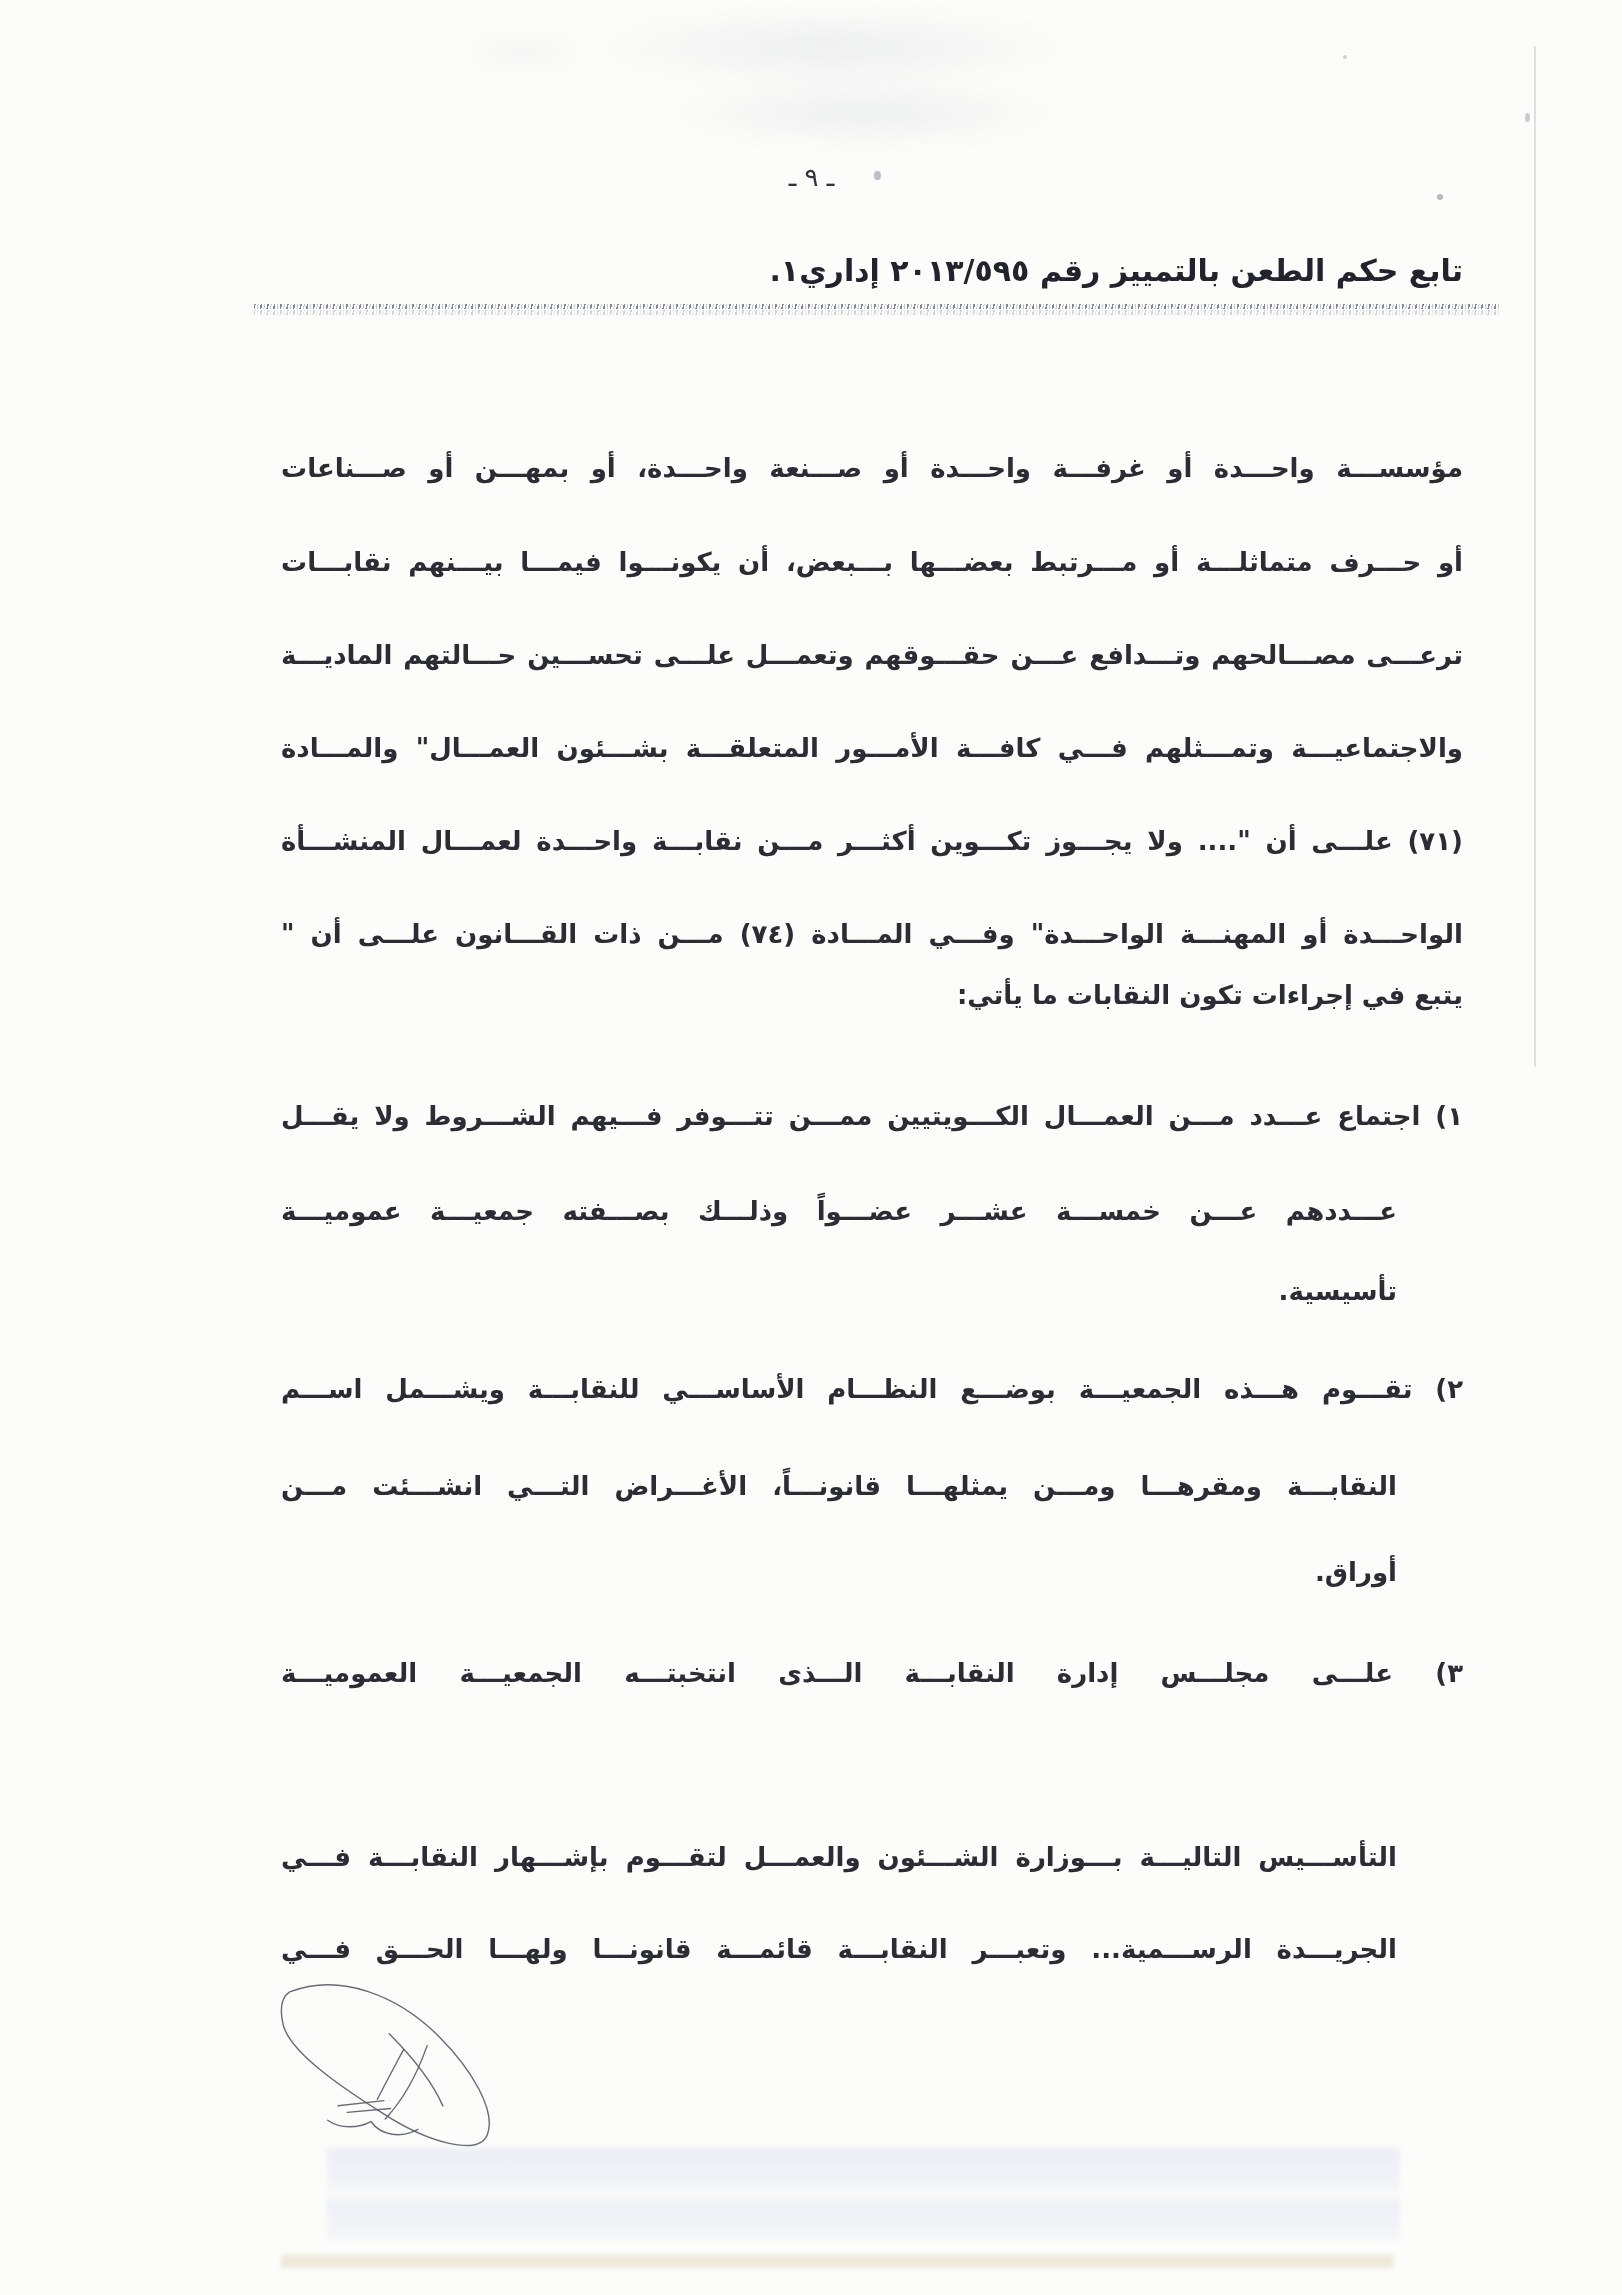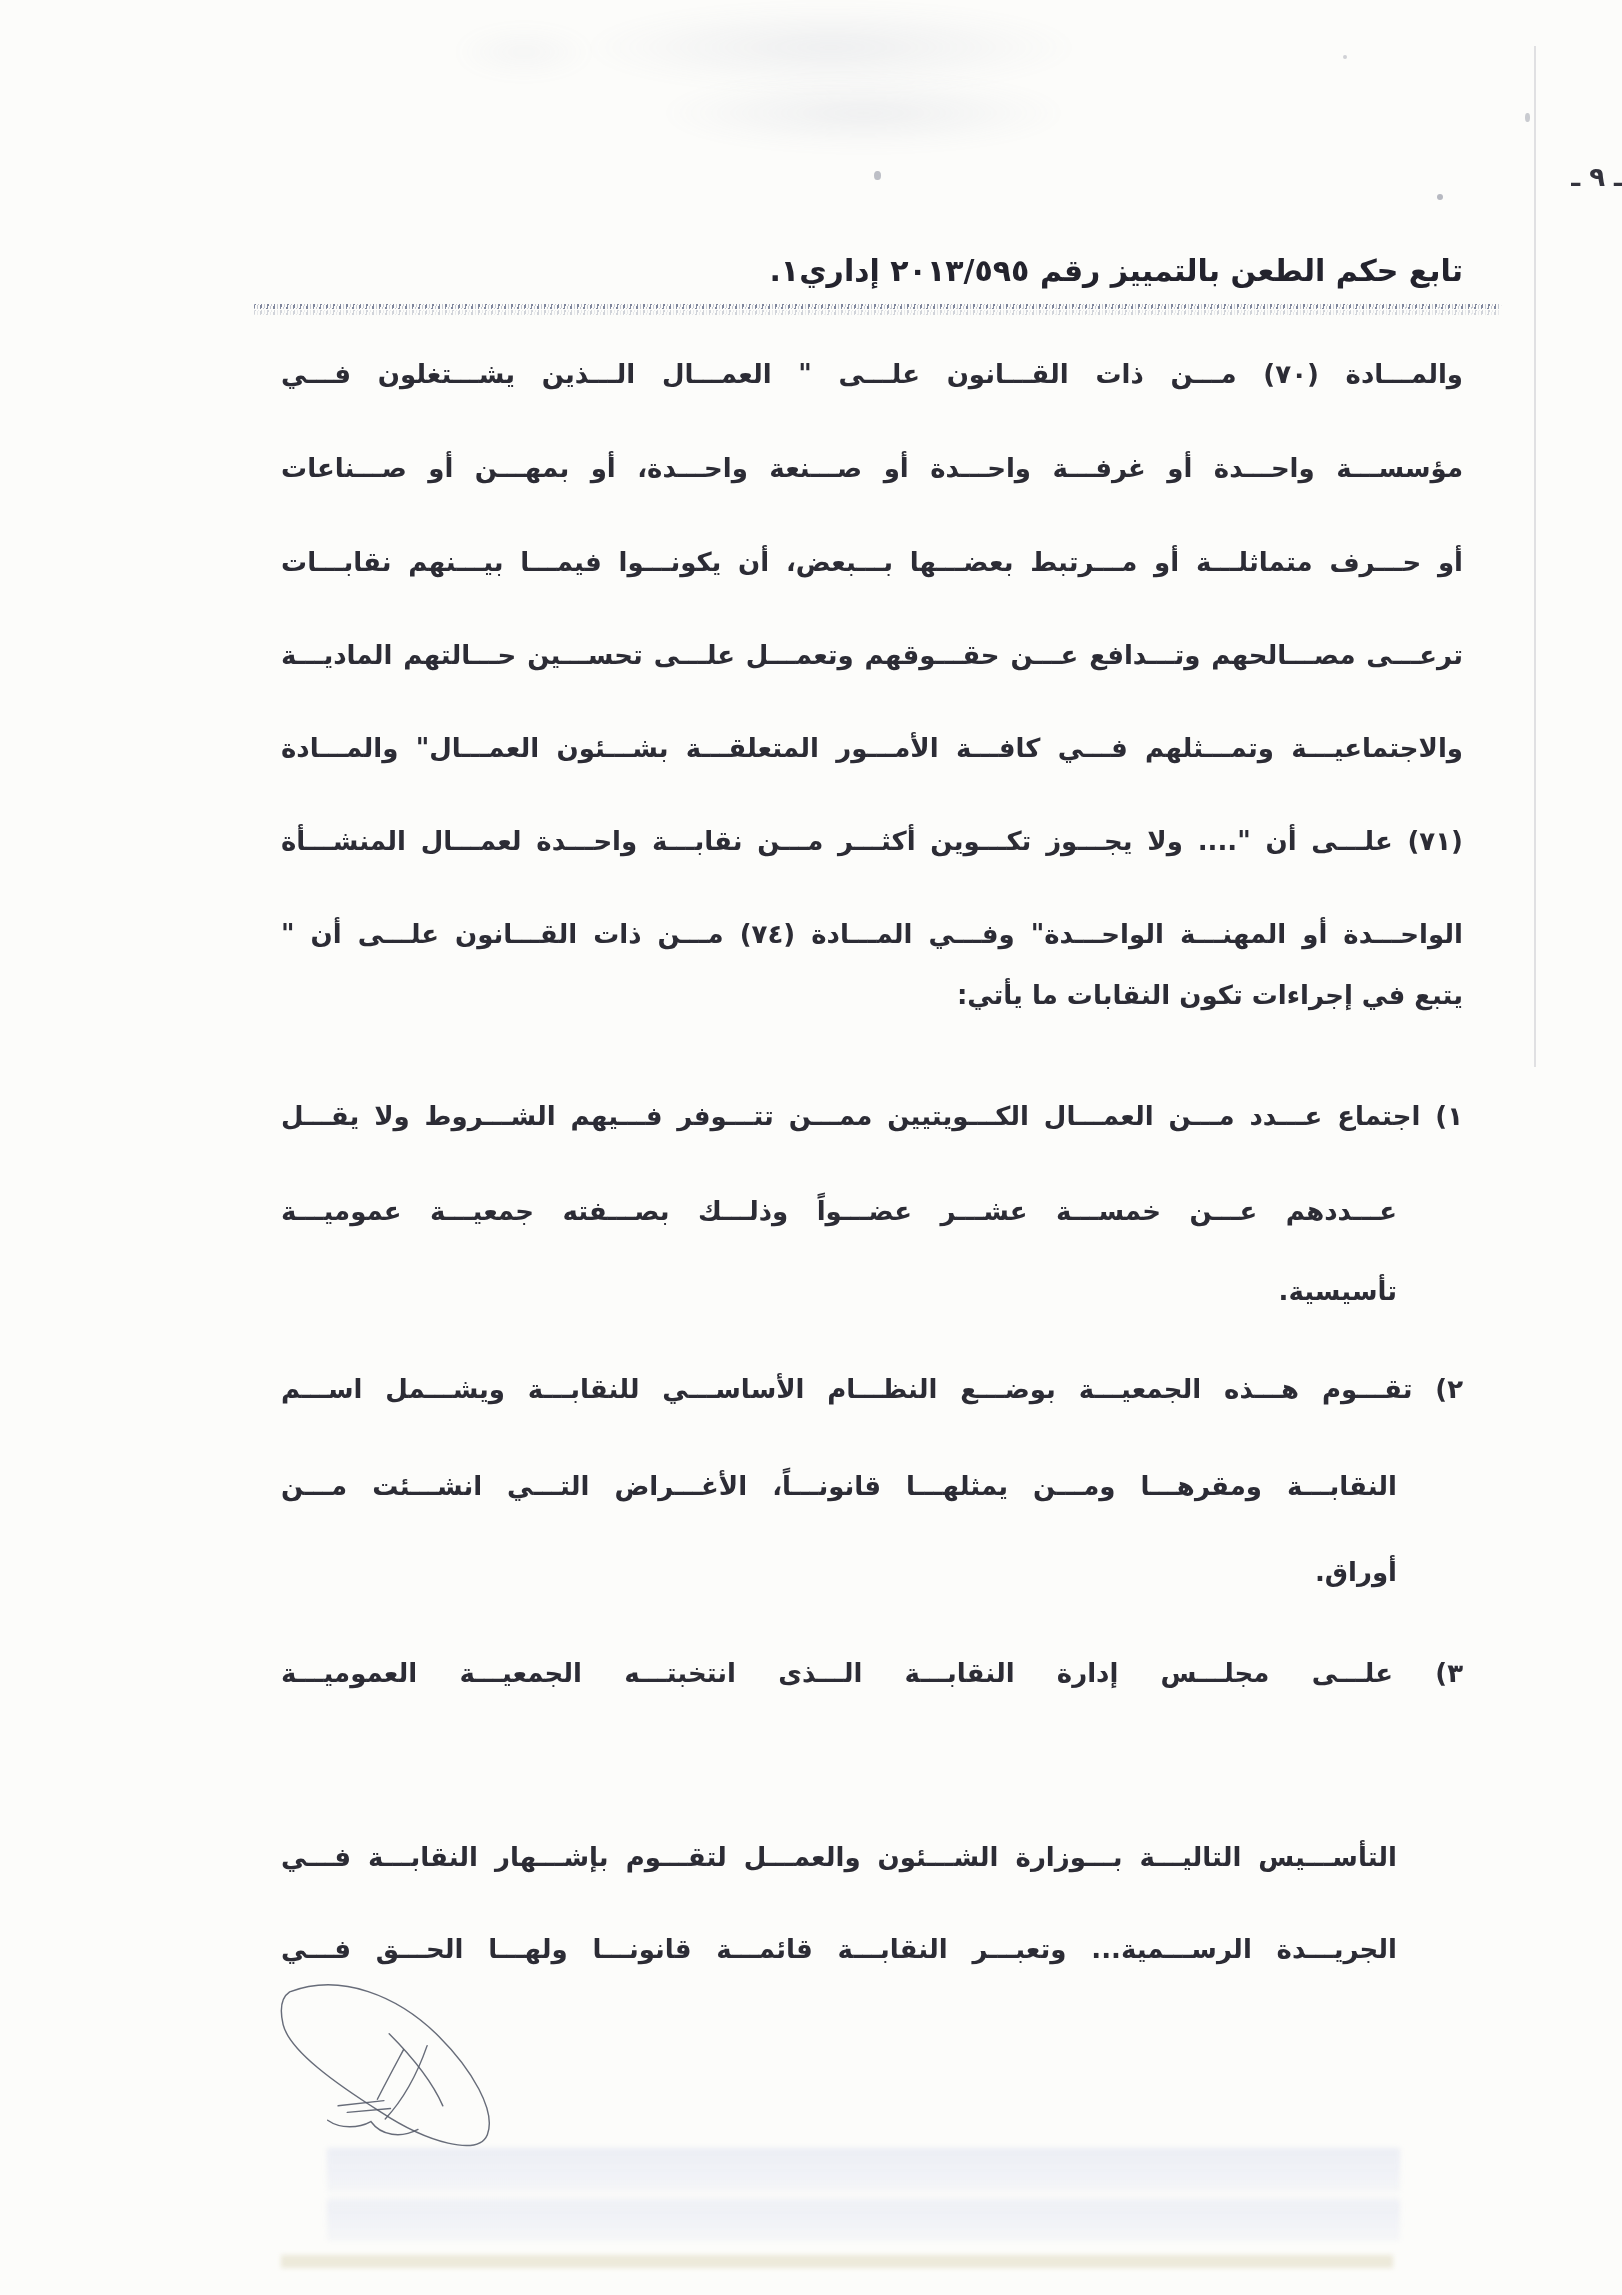--- a/index.html
+++ b/index.html
@@ -12,21 +12,21 @@
   .line{
     position:absolute;left:281px;right:160px;height:46px;
     direction:rtl;font-size:26px;font-weight:bold;
     white-space:nowrap;text-align:justify;text-align-last:justify;
     color:#2c2c35;letter-spacing:0;
   }
   .line.cont{right:226px;}
   .line.short{text-align:right;text-align-last:right;}
   .page-number{
     position:absolute;top:162px;left:0;right:0;height:39px;
-    text-align:right;font-size:26px;font-weight:bold;direction:rtl;color:#33333d;
+    text-align:center;font-size:26px;font-weight:normal;direction:rtl;color:#33333d;
   }
   .header-line{
     position:absolute;top:253px;right:160px;left:275px;height:46px;
     direction:rtl;text-align:right;font-size:30px;font-weight:bold;color:#23232d;
   }
   
   .rule{
     position:absolute;top:304px;left:254px;right:122px;height:4.6px;
     background:repeating-linear-gradient(100deg,
       rgba(106,114,140,.85) 0 1.6px, rgba(106,114,140,0) 1.6px 3.6px,
@@ -69,21 +69,20 @@
 
   <div class="vline" style="left:1534px;top:46px;height:1021px;"></div>
 
   <div class="page-number">ـ ٩ ـ</div>
 
   <div class="header-line">تابع حكم الطعن بالتمييز رقم ٢٠١٣/٥٩٥ إداري١.</div>
 
   <div class="rule"></div>
   <div class="rule rule-echo"></div>
 
-  <div class="line" style="top:359px">والمـــادة (٧٠) مـــن ذات القـــانون علـــى " العمـــال الـــذين يشـــتغلون فـــي</div>
   <div class="line" style="top:453px">مؤسســـة واحـــدة أو غرفـــة واحـــدة أو صـــنعة واحـــدة، أو بمهـــن أو صـــناعات</div>
   <div class="line" style="top:547px">أو حـــرف متماثلـــة أو مـــرتبط بعضـــها بـــبعض، أن يكونـــوا فيمـــا بيـــنهم نقابـــات</div>
   <div class="line" style="top:640px">ترعـــى مصـــالحهم وتـــدافع عـــن حقـــوقهم وتعمـــل علـــى تحســـين حـــالتهم الماديـــة</div>
   <div class="line" style="top:733px">والاجتماعيـــة وتمـــثلهم فـــي كافـــة الأمـــور المتعلقـــة بشـــئون العمـــال" والمـــادة</div>
   <div class="line" style="top:826px">(٧١) علـــى أن ".... ولا يجـــوز تكـــوين أكثـــر مـــن نقابـــة واحـــدة لعمـــال المنشـــأة</div>
   <div class="line" style="top:919px">الواحـــدة أو المهنـــة الواحـــدة" وفـــي المـــادة (٧٤) مـــن ذات القـــانون علـــى أن "</div>
   <div class="line short" style="top:980px">يتبع في إجراءات تكون النقابات ما يأتي:</div>
 
   <div class="line" style="top:1101px">١) اجتماع عـــدد مـــن العمـــال الكـــويتيين ممـــن تتـــوفر فـــيهم الشـــروط ولا يقـــل</div>
   <div class="line cont short" style="top:1276px">تأسيسية.</div>

